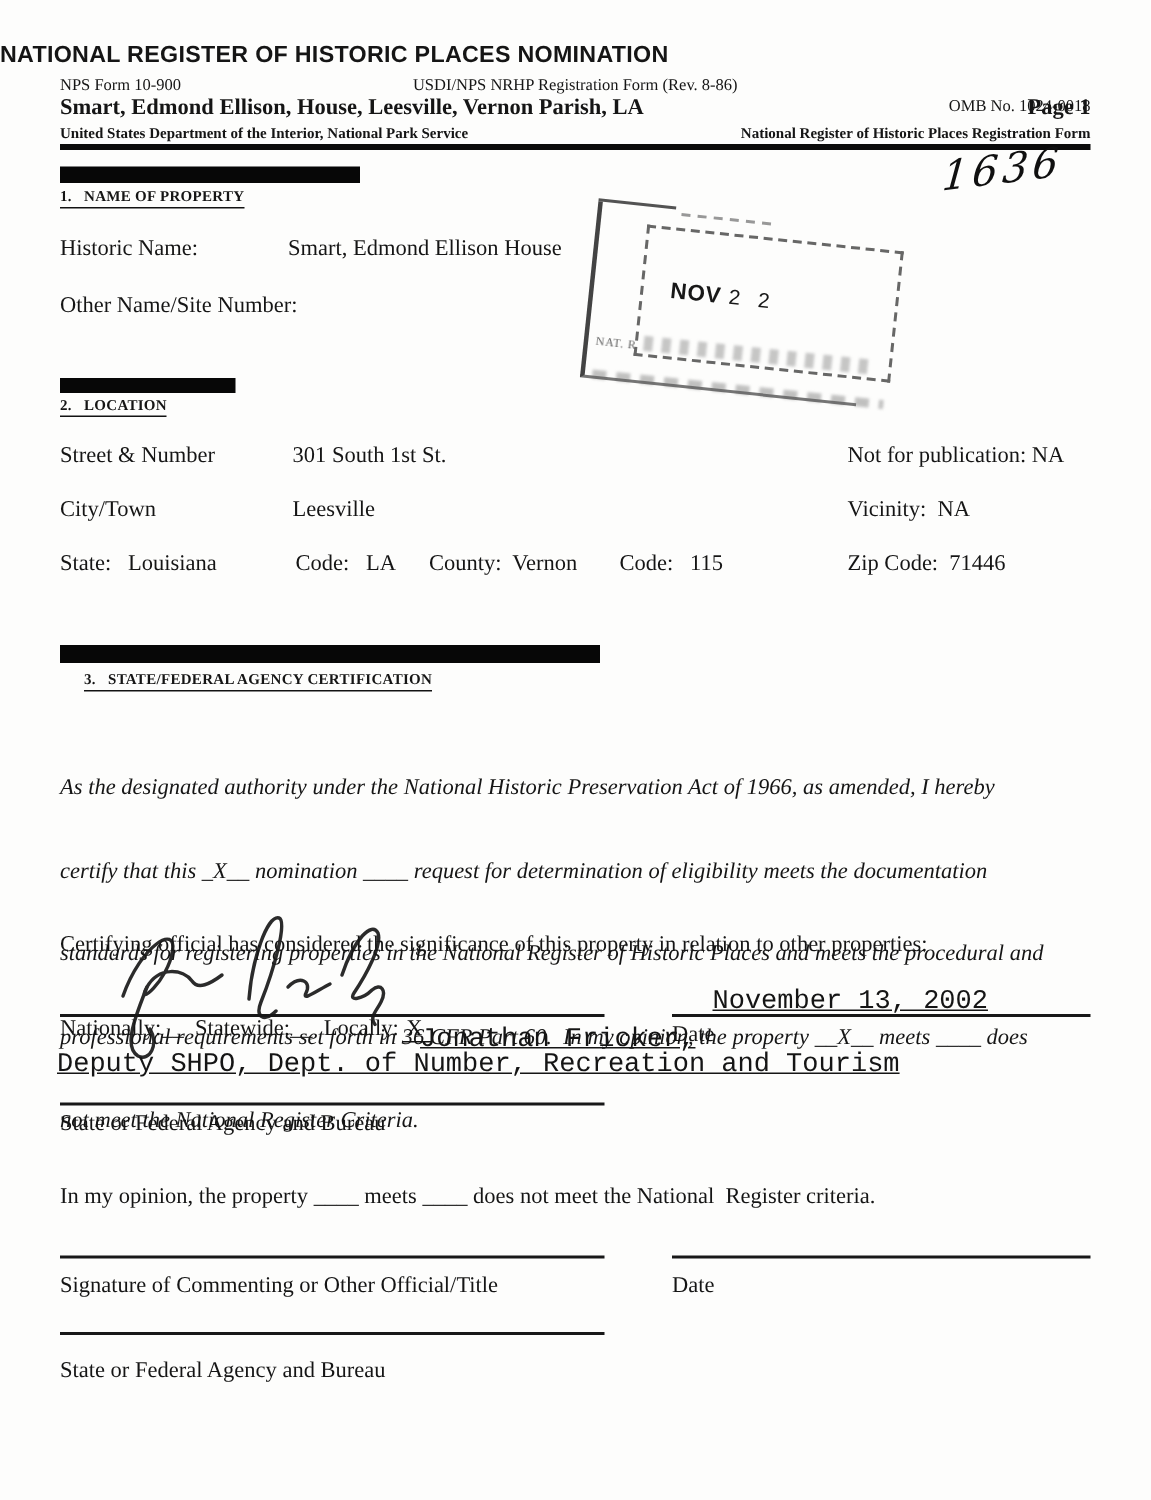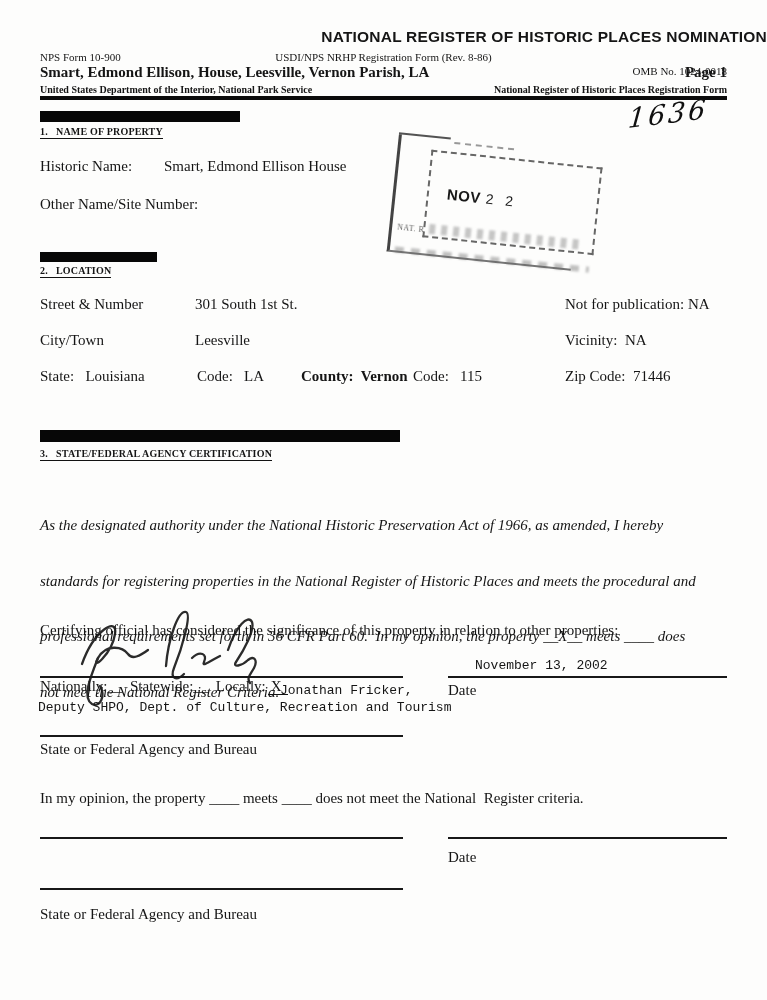--- a/index.html
+++ b/index.html
@@ -2,26 +2,26 @@
 <html><head>
 <meta charset="utf-8">
 <style>
   html,body{margin:0;padding:0;background:#ffffff;}
   .page{
     position:relative;width:767px;height:1000px;background:#fdfdfc;
     font-family:"Liberation Serif",serif;color:#151515;overflow:hidden;
   }
   .abs{position:absolute;white-space:pre;}
   .sans{font-family:"Liberation Sans",sans-serif;}
-  .mono{font-family:"Liberation Mono",monospace;font-size:13px;}
+  .mono{font-family:"Liberation Mono",monospace;font-size:18px;text-decoration:underline;}
   .b{font-weight:bold;}
   .sm{font-size:11px;}
   .xs{font-size:10px;font-weight:bold;}
   .body15{font-size:15px;}
-  .title{font-size:15.5px;font-weight:bold;letter-spacing:.2px;text-align:right;left:0;right:0;}
+  .title{font-size:15.5px;font-weight:bold;letter-spacing:.2px;text-align:left;left:0;right:0;}
   .sec-bar{position:absolute;background:#070707;}
   .sec-head{font-size:10px;font-weight:bold;border-bottom:1.6px solid #121212;padding-bottom:1px;letter-spacing:.2px;}
   .rule{position:absolute;background:#181818;height:2px;}
   .toprule{position:absolute;background:#0b0b0b;height:4px;}
   .para div{font-size:15px;line-height:19.5px;white-space:pre;}
   .ulx{border-bottom:1.6px solid #121212;padding:0 6px 0 3px;margin-left:2px;}
   
   .hand{
     font-family:"DejaVu Serif",serif;font-style:italic;font-size:27px;color:#101010;
     transform:rotate(-7deg) skewX(-12deg);letter-spacing:3px;
@@ -70,45 +70,46 @@
       <span class="mth">NOV</span><span class="day">2 2</span>
     </div>
     <div class="stamp-footer">NAT. R</div>
     <div class="smudge1"></div>
     <div class="smudge2"></div>
   </div>
 
   <div class="sec-bar" style="left:40px;top:111px;width:200px;height:11px;"></div>
   <div class="abs sec-head" style="left:40px;top:126px;">1.   NAME OF PROPERTY</div>
   <div class="abs body15" style="left:40px;top:158px;">Historic Name:</div>
-  <div class="abs body15" style="left:164px;top:158px;text-align:right;">Smart, Edmond Ellison House</div>
+  <div class="abs body15" style="left:192px;top:158px;text-align:right;">Smart, Edmond Ellison House</div>
   <div class="abs body15" style="left:40px;top:196px;">Other Name/Site Number:</div>
 
   <div class="sec-bar" style="left:40px;top:252px;width:117px;height:10px;"></div>
   <div class="abs sec-head" style="left:40px;top:265px;">2.   LOCATION</div>
 
   <div class="abs body15" style="left:40px;top:296px;">Street &amp; Number</div>
   <div class="abs body15" style="left:195px;top:296px;">301 South 1st St.</div>
   <div class="abs body15" style="left:565px;top:296px;">Not for publication: NA</div>
 
   <div class="abs body15" style="left:40px;top:332px;">City/Town</div>
   <div class="abs body15" style="left:195px;top:332px;">Leesville</div>
   <div class="abs body15" style="left:565px;top:332px;">Vicinity:  NA</div>
 
   <div class="abs body15" style="left:40px;top:368px;">State:   Louisiana</div>
   <div class="abs body15" style="left:197px;top:368px;">Code:   LA</div>
-  <div class="abs body15" style="left:301px;top:368px;font-weight:bold;">County:  Vernon</div>
+  <div class="abs body15" style="left:286px;top:368px;">County:  Vernon</div>
   <div class="abs body15" style="left:413px;top:368px;">Code:   115</div>
   <div class="abs body15" style="left:565px;top:368px;">Zip Code:  71446</div>
 
   <div class="sec-bar" style="left:40px;top:430px;width:360px;height:12px;"></div>
-  <div class="abs sec-head" style="left:40px;top:448px;">3.   STATE/FEDERAL AGENCY CERTIFICATION</div>
+  <div class="abs sec-head" style="left:56px;top:448px;">3.   STATE/FEDERAL AGENCY CERTIFICATION</div>
 
   <div class="abs para" style="left:40px;top:480px;font-style:italic;">
     <div>As the designated authority under the National Historic Preservation Act of 1966, as amended, I hereby</div>
+    <div>certify that this _X__ nomination ____ request for determination of eligibility meets the documentation</div>
     <div>standards for registering properties in the National Register of Historic Places and meets the procedural and</div>
     <div>professional requirements set forth in 36 CFR Part 60.  In my opinion, the property __X__ meets ____ does</div>
     <div>not meet the National Register Criteria.</div>
   </div>
 
   <div class="abs para" style="left:40px;top:585px;">
     <div>Certifying official has considered the significance of this property in relation to other properties:</div>
     <div><span>Nationally:__  Statewide:__  Locally:</span><span class="ulx">X</span></div>
   </div>
 
@@ -121,27 +122,28 @@
       <path d="M158,44 C166,20 178,8 182,16 C185,24 174,44 166,56 C162,62 172,60 178,54 C184,49 188,54 184,62 C181,68 176,72 180,77"></path>
     </g>
   </svg>
 
   <div class="rule" style="left:40px;top:676px;width:363px;"></div>
   <div class="abs mono" style="left:475px;top:658px;">November 13, 2002</div>
   <div class="rule" style="left:448px;top:676px;width:279px;"></div>
 
   <div class="abs mono" style="left:280px;top:683px;">Jonathan Fricker,</div>
   <div class="abs body15" style="left:448px;top:682px;">Date</div>
-  <div class="abs mono" style="left:38px;top:700px;">Deputy SHPO, Dept. of Culture, Recreation and Tourism</div>
+  <div class="abs mono" style="left:38px;top:700px;">Deputy SHPO, Dept. of Number, Recreation and Tourism</div>
 
   <div class="rule" style="left:40px;top:735px;width:363px;"></div>
   <div class="abs body15" style="left:40px;top:741px;">State or Federal Agency and Bureau</div>
 
   <div class="abs body15" style="left:40px;top:790px;">In my opinion, the property ____ meets ____ does not meet the National  Register criteria.</div>
 
   <div class="rule" style="left:40px;top:837px;width:363px;"></div>
   <div class="rule" style="left:448px;top:837px;width:279px;"></div>
+  <div class="abs body15" style="left:40px;top:849px;">Signature of Commenting or Other Official/Title</div>
   <div class="abs body15" style="left:448px;top:849px;">Date</div>
 
   <div class="rule" style="left:40px;top:888px;width:363px;"></div>
   <div class="abs body15" style="left:40px;top:906px;">State or Federal Agency and Bureau</div>
 
 </div>
 
 </body></html>

